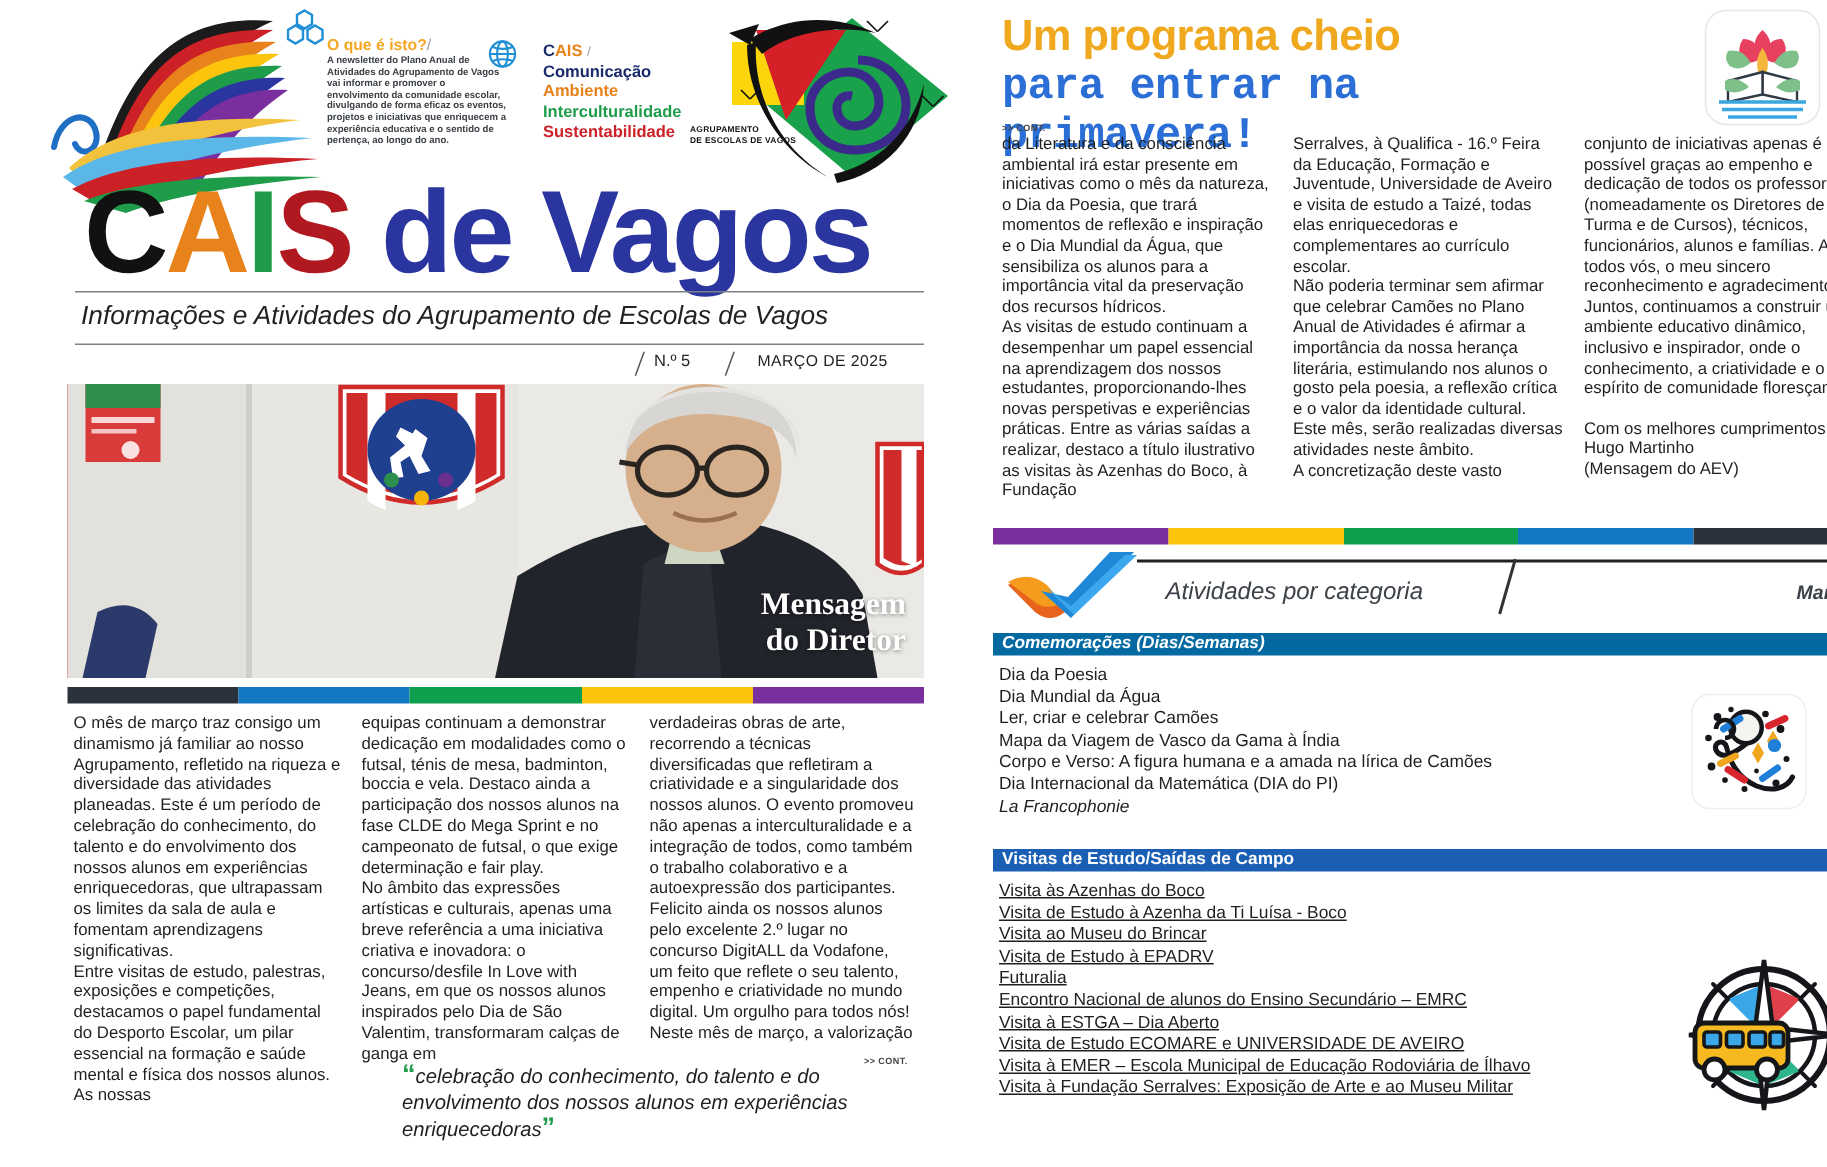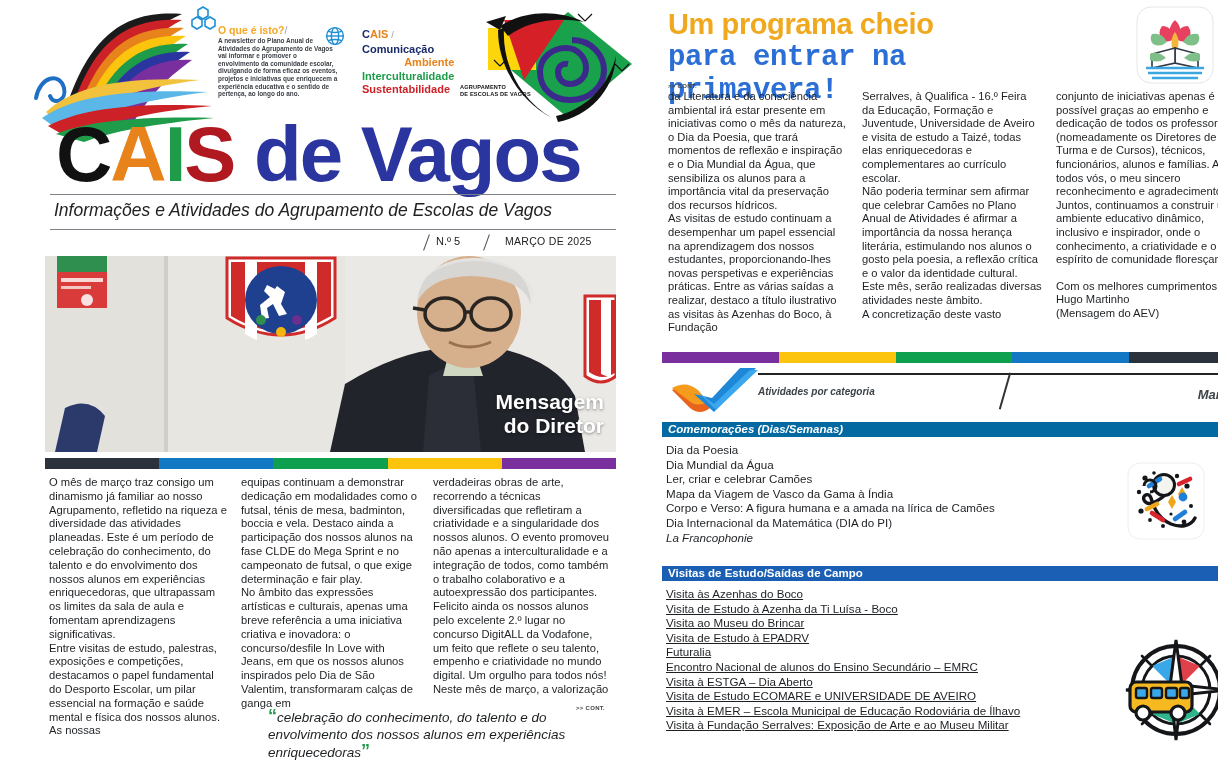--- a/index.html
+++ b/index.html
@@ -27,21 +27,21 @@
   .hex-icon{position:absolute;left:163px;top:6px;width:26px;height:24px;}
   .globe-icon{position:absolute;left:297px;top:26px;width:20px;height:20px;}
 
   
   .cais-list{position:absolute;left:334px;top:28px;font-size:11px;line-height:13.6px;font-weight:bold;}
   .cais-list div{white-space:nowrap;}
   .cl-c{color:#1a2b6b;}
   .cl-a{color:#e8821a;}
   .cl-slash{color:#9aa0a6;font-weight:normal;font-size:9px;}
   .cl-com{color:#1a2b6b;}
-  .cl-amb{color:#e8821a;text-align:right;}
+  .cl-amb{color:#e8821a;}
   .cl-int{color:#1f9c4a;}
   .cl-sus{color:#cc2127;}
 
   
   .aev-logo{position:absolute;left:432px;top:6px;width:176px;height:118px;}
   .aev-caption{position:absolute;left:432px;top:84px;font-size:5.6px;font-weight:bold;line-height:6.6px;letter-spacing:.2px;color:#111;}
 
   
   .masthead-title{position:absolute;left:28px;top:115px;font-size:78px;font-weight:bold;letter-spacing:-2px;line-height:78px;font-family:"Liberation Sans", sans-serif;}
   .mt-c{color:#111111;}
@@ -53,21 +53,21 @@
   .rule1{position:absolute;left:22px;top:194px;width:566px;height:1px;background:#7c8187;}
   .subtitle{position:absolute;left:26px;top:200px;width:560px;font-size:17.5px;font-style:italic;color:#222;font-family:"Liberation Sans", sans-serif;}
   .rule2{position:absolute;left:22px;top:229px;width:566px;height:1px;background:#7c8187;}
 
   .issue-row{position:absolute;left:380px;top:234px;width:210px;height:16px;}
   .slash-mark{position:absolute;width:1px;height:17px;background:#555;transform:rotate(20deg);top:0;}
   .issue-no{position:absolute;left:28px;top:1px;font-size:11px;color:#222;}
   .issue-date{position:absolute;left:97px;top:1px;font-size:10.5px;color:#222;letter-spacing:.3px;}
 
   
-  .photo{position:absolute;left:17px;top:256px;width:571px;height:196px;overflow:hidden;background:#b91c1c;}
+  .photo{position:absolute;left:17px;top:256px;width:571px;height:196px;overflow:hidden;background:#b91c1c;font-family:Liberation Serif, serif;}
   .photo svg{display:block;}
   .photo-caption{position:absolute;right:12px;bottom:14px;text-align:right;color:#fff;font-size:21px;font-weight:bold;line-height:24px;text-shadow:0 1px 3px rgba(0,0,0,.45);}
 
   
   .colorbar{position:absolute;left:17px;top:458px;width:571px;height:11px;display:flex;}
   .colorbar span{flex:1;height:100%;}
 
   
   .lcols{position:absolute;left:21px;top:476px;width:567px;height:250px;display:flex;gap:14px;}
   .lcol{width:178px;font-size:11.2px;line-height:13.8px;color:#1d2023;text-align:left;}
@@ -97,21 +97,21 @@
   .rcol{width:180px;font-size:11.2px;line-height:13.6px;color:#1d2023;}
   .rcol p{margin:0;}
 
   
   .cat-bar{position:absolute;left:8px;top:352px;width:584px;height:11px;display:flex;}
   .cat-bar span{flex:1;height:100%;}
 
   .cat-head{position:absolute;left:8px;top:368px;width:584px;height:46px;}
   .cat-rule{position:absolute;left:96px;top:5px;width:488px;height:1.5px;background:#222;}
   .cat-check{position:absolute;left:8px;top:0px;width:92px;height:44px;}
-  .cat-label{position:absolute;left:96px;top:18px;font-size:10px;font-style:italic;font-weight:bold;color:#3c4247;}
+  .cat-label{position:absolute;left:115px;top:18px;font-size:16px;font-style:italic;font-weight:normal;color:#3c4247;}
   .cat-slash{position:absolute;left:342px;top:4px;width:1.6px;height:38px;background:#333;transform:rotate(16deg);}
   .cat-month{position:absolute;right:10px;top:19px;font-size:13px;font-style:italic;font-weight:bold;color:#3c4247;}
 
   .sec-bar{position:absolute;height:15px;}
   .sec-bar .sb-title{position:absolute;left:6px;top:1px;font-size:11.5px;font-weight:bold;color:#ffffff;}
   .sec-red{background:#0369a1;font-style:italic;}
   .sec-blue{background:#1a5fb4;}
 
   .sec-list{position:absolute;font-size:11.6px;line-height:14.6px;color:#1d2023;}
   .sec-list div{white-space:nowrap;}

